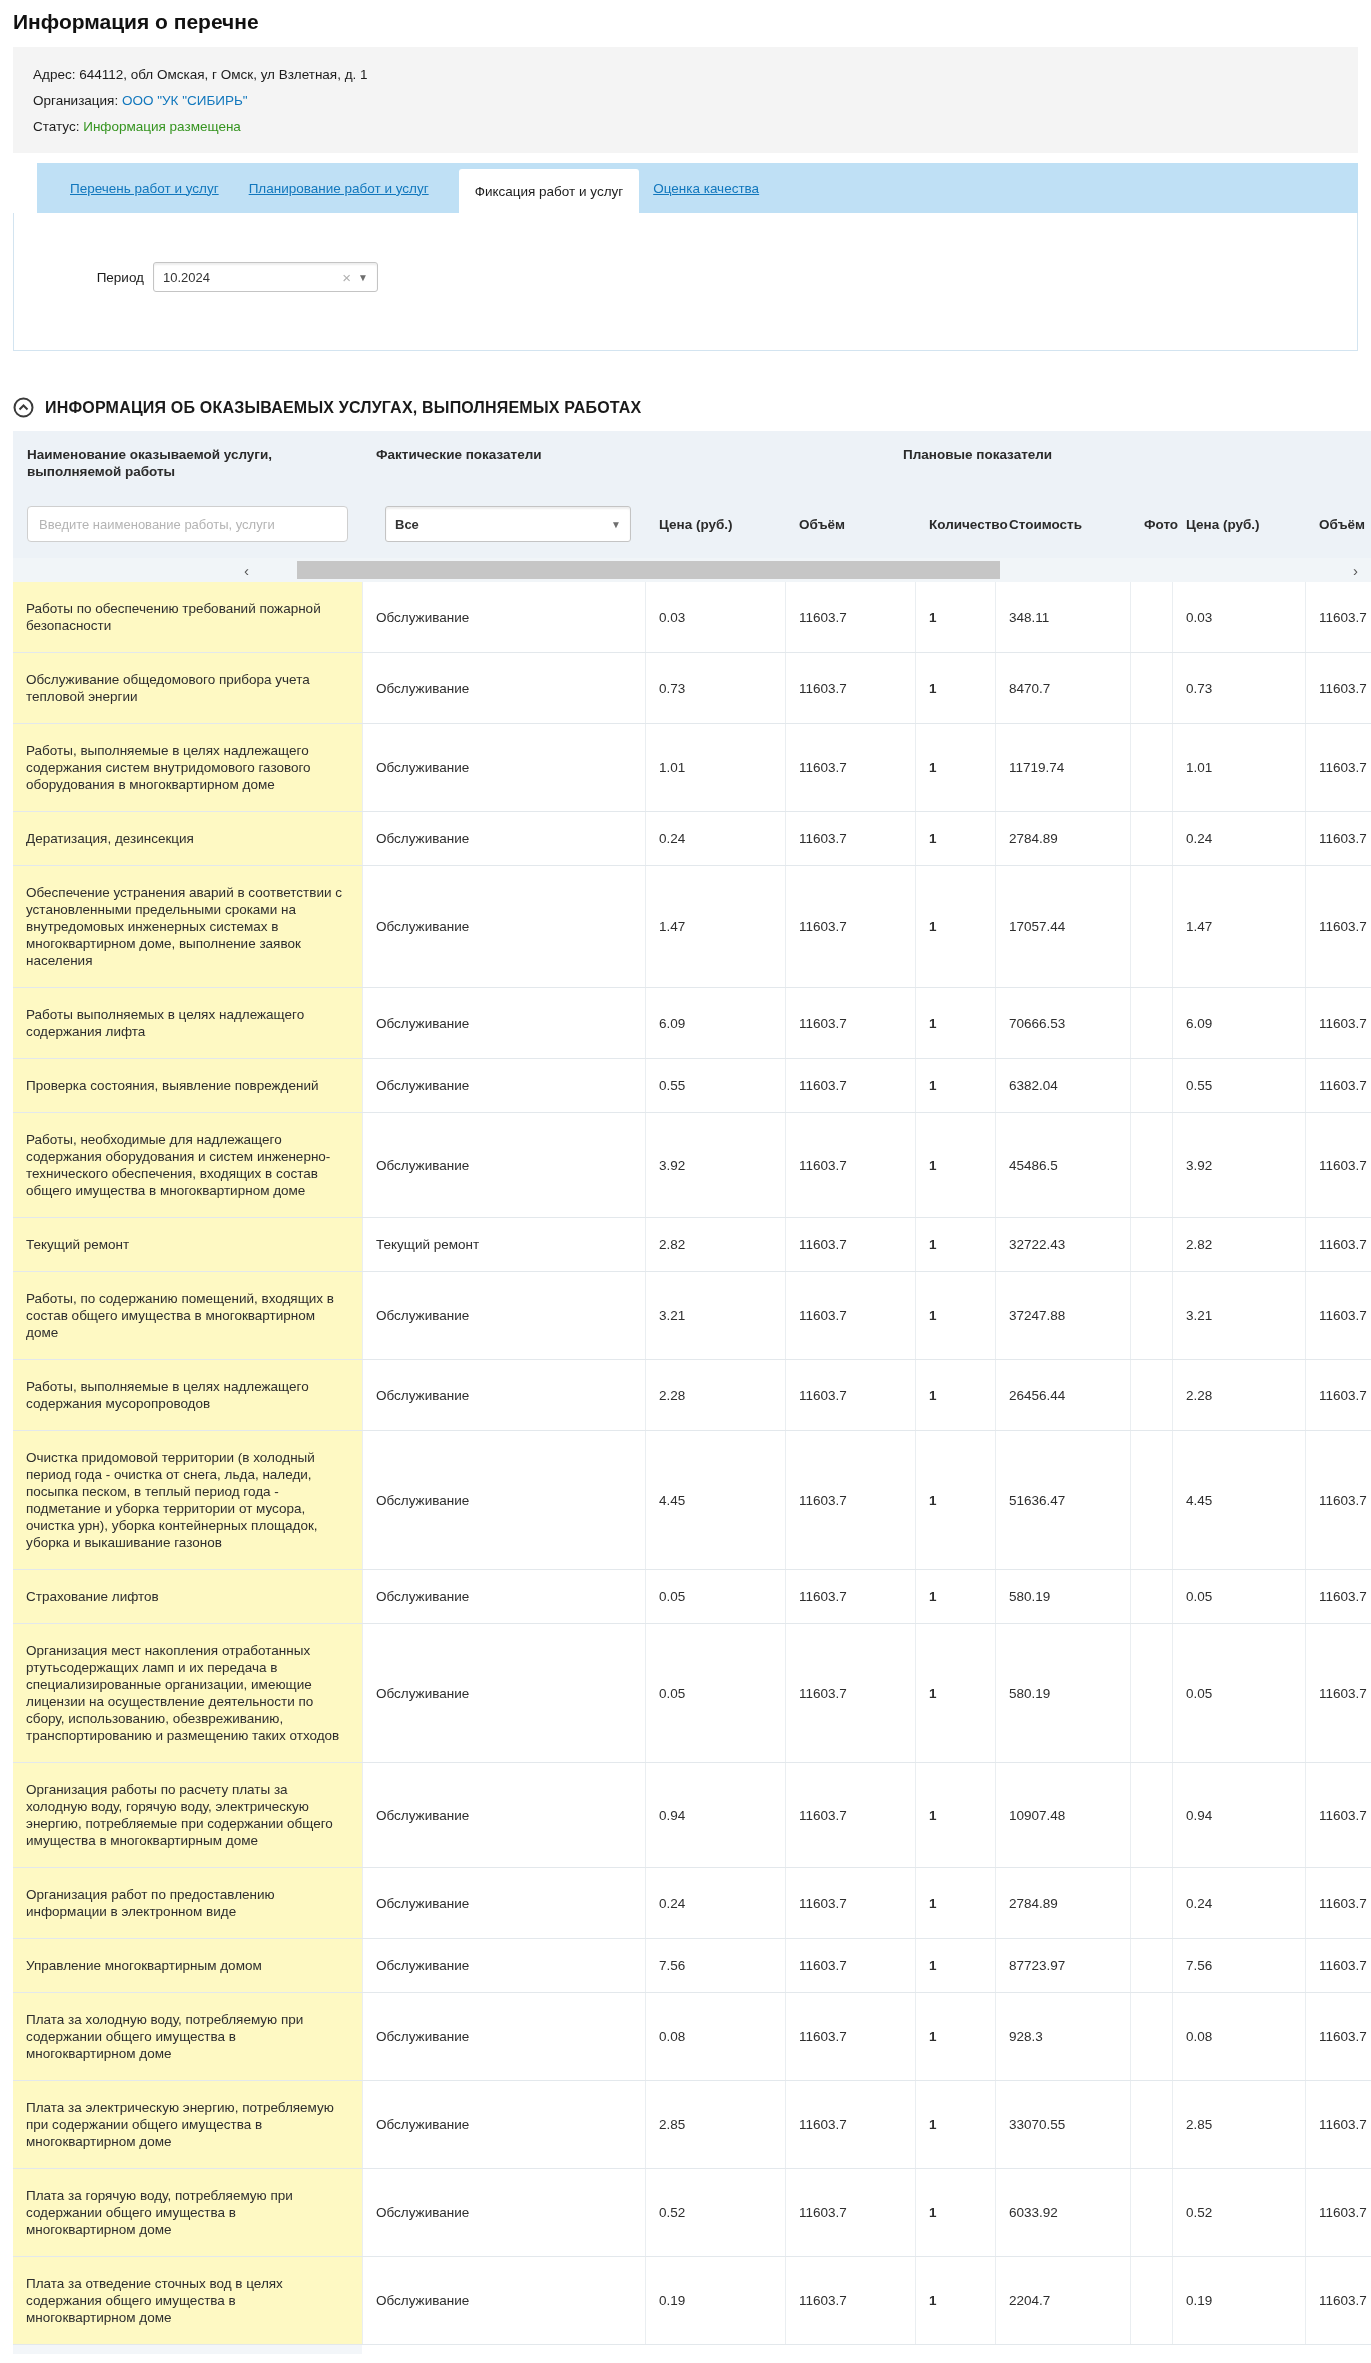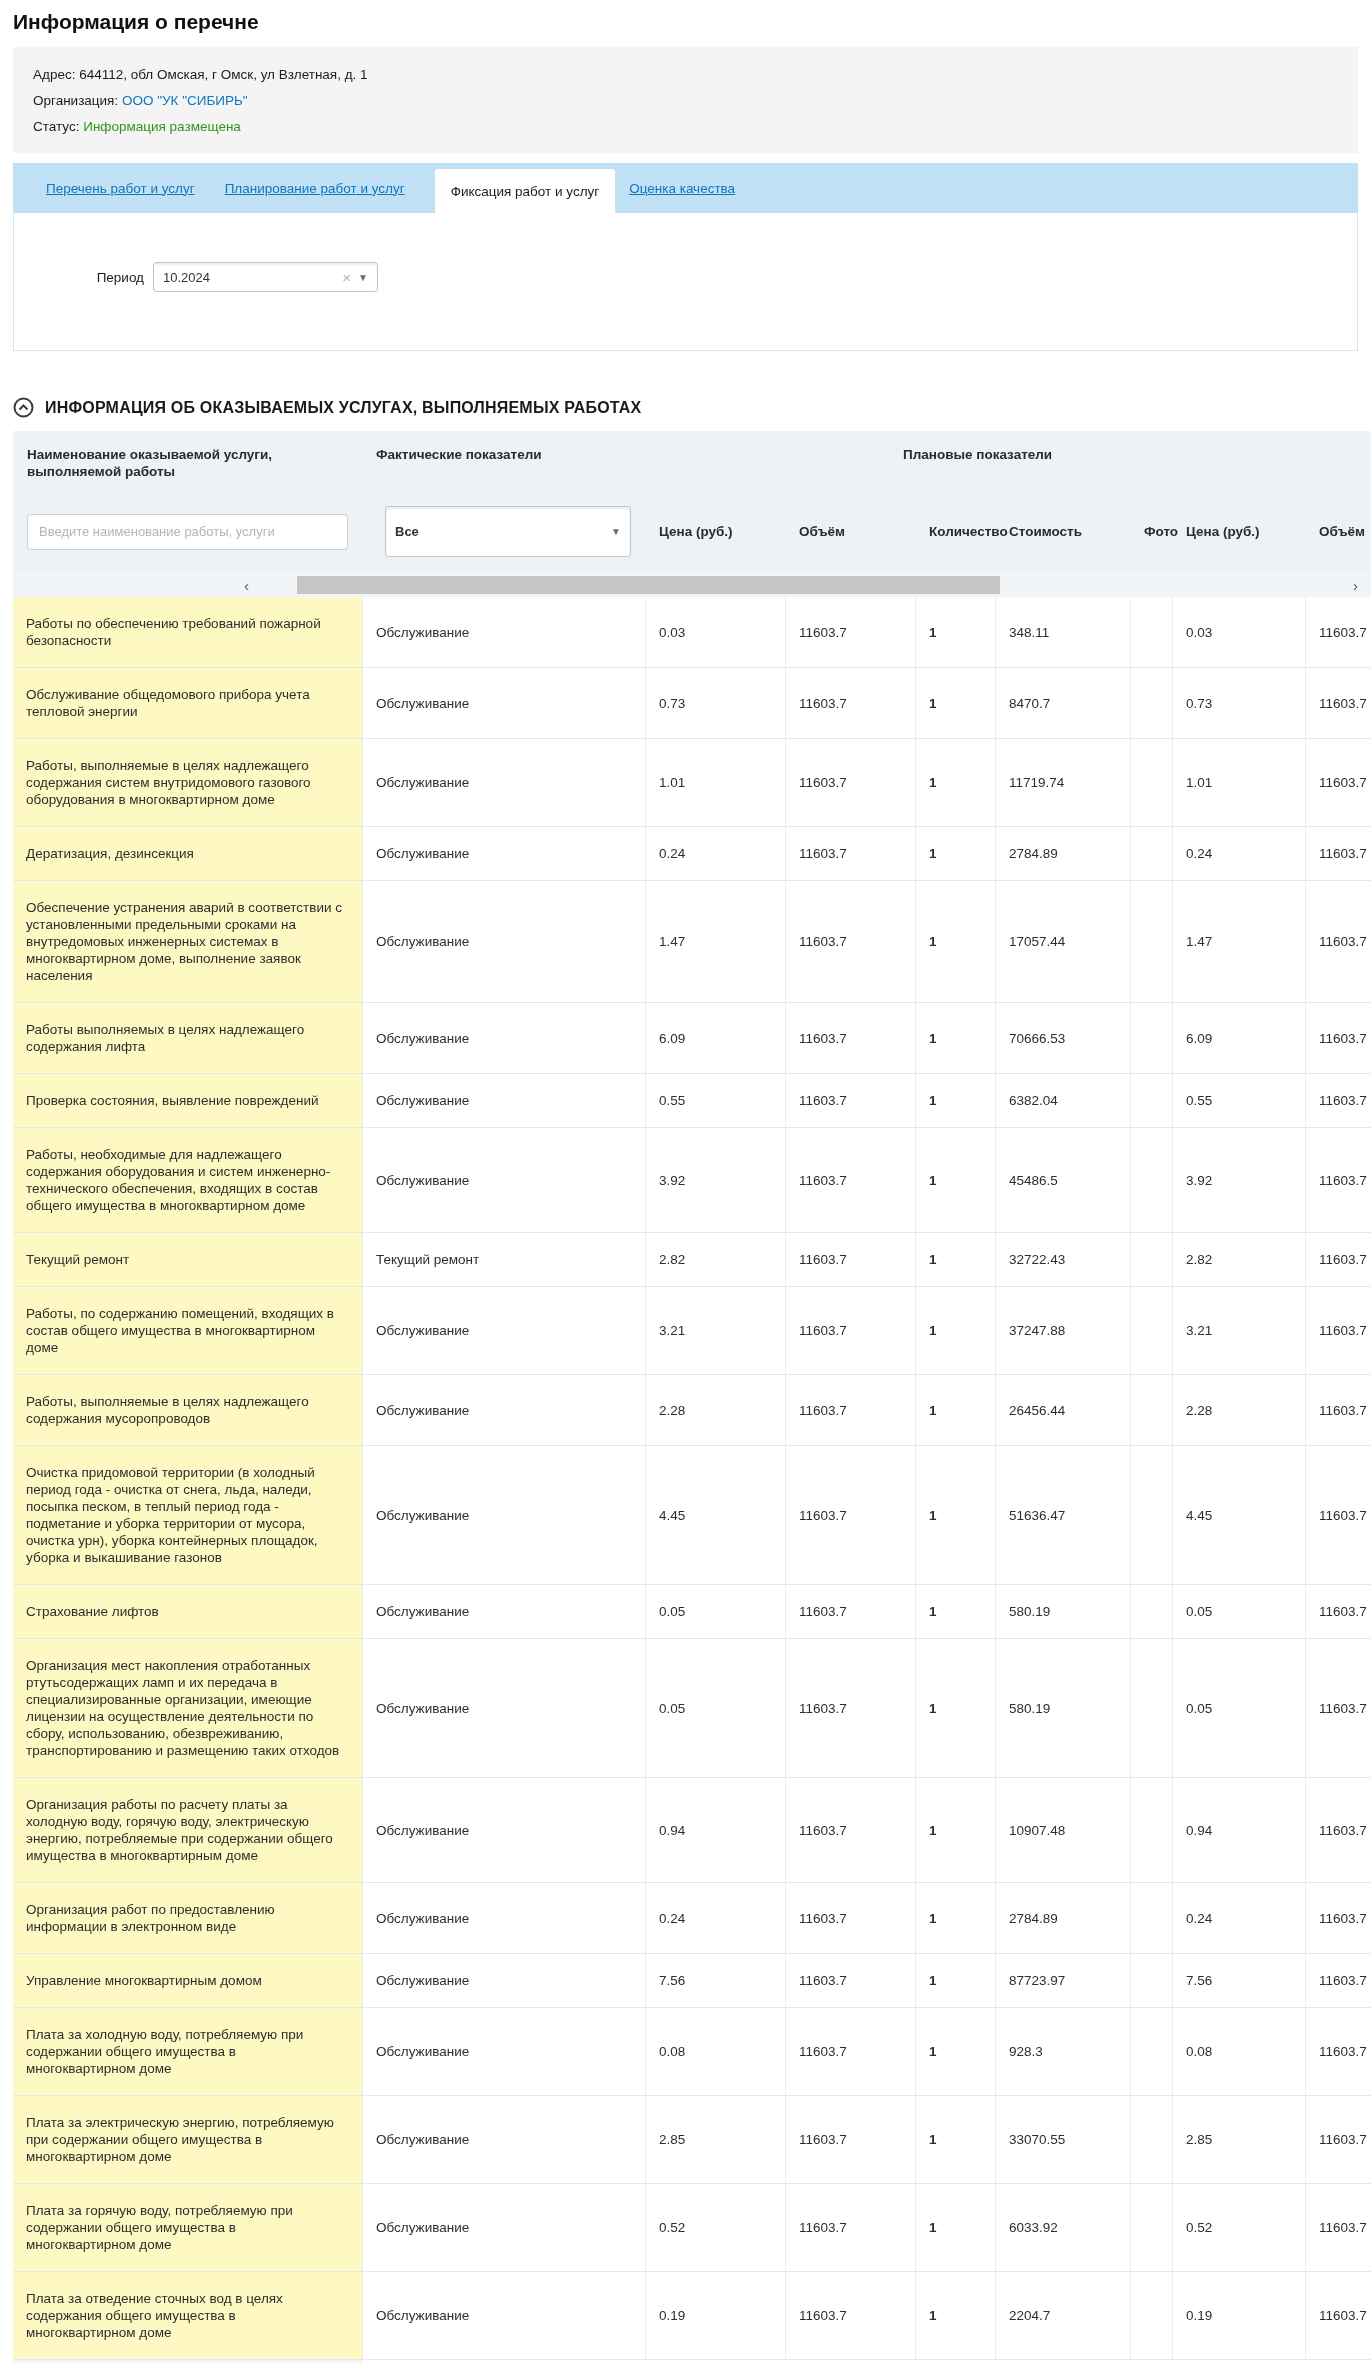--- a/index.html
+++ b/index.html
@@ -9,21 +9,21 @@
     -webkit-font-smoothing:antialiased;
   }
   .container{padding:0 13px;}
   
   .page-title{font-size:21px;font-weight:700;color:#111;margin:10px 0 13px;}
   .info-panel{background:#f4f4f4;padding:15px 20px 13px;font-size:13.5px;line-height:26px;color:#1c1c1c;}
   .info-line .lbl{color:#1c1c1c;}
   .link{color:#1177bd;cursor:pointer;}
   .status-ok{color:#35941f;}
   
-  .tabbar{margin-top:10px;background:#bfe0f5;height:50px;display:flex;align-items:flex-end;padding-left:33px;}
+  .tabbar{margin-top:10px;background:#bfe0f5;height:50px;display:flex;align-items:flex-end;padding-left:33px;margin-left:24px;}
   .tab{color:#1177bd;text-decoration:underline;font-size:13.5px;margin-right:30px;cursor:pointer;
        display:flex;align-items:center;height:50px;}
   .tab.active{background:#fff;color:#1c1c1c;text-decoration:none;height:44px;padding:0 16px;
        border-radius:3px 3px 0 0;margin-right:14px;text-align:right;}
   .tab-panel{border:1px solid #d3e4f0;border-top:none;background:#fff;height:138px;box-sizing:border-box;}
   .period-row{display:flex;align-items:center;padding-top:49px;}
   .period-label{width:130px;text-align:right;font-size:13.5px;color:#1c1c1c;}
   .select-box{margin-left:9px;width:225px;height:30px;border:1px solid #c4c4c4;border-radius:3px;background:#fff;
       display:flex;align-items:center;padding:0 9px;box-sizing:border-box;box-shadow:inset 0 2px 2px rgba(0,0,0,.07);
       font-size:13px;color:#333;cursor:pointer;}
@@ -40,21 +40,21 @@
   .hdr{background:#edf2f7;}
   .hc{box-sizing:border-box;padding:15px 14px 14px 14px;font-size:13.5px;font-weight:700;color:#2b2b2b;line-height:17px;}
   .c-name{width:349px;}  .c-type{width:283px;}
   .c-fact{width:527px;}  .c-plan{width:268px;}
   .c1{width:140px;} .c2{width:130px;} .c3{width:80px;} .c4{width:135px;} .c5{width:42px;} .c6{width:133px;} .c7{width:135px;}
   .sub{align-items:center;padding-bottom:16px;}
   .sub .hc{padding-top:12px;padding-bottom:0;display:flex;align-items:center;}
   .filter-input{width:323px;height:36px;box-sizing:border-box;border:1px solid #cfcfcf;border-radius:4px;
       padding:0 11px;font-size:13px;color:#333;font-family:"Liberation Sans",sans-serif;background:#fff;}
   .filter-input::placeholder{color:#b4b4b4;}
-  .type-select{width:262px;height:51px;}
+  .type-select{width:262px;height:36px;}
   
   .hscroll{position:relative;height:24px;background:#f1f5f8;width:1358px;}
   .sb-arrow{position:absolute;top:0;height:24px;display:flex;align-items:center;color:#555;font-size:15px;cursor:pointer;}
   .sb-left{left:231px;} .sb-right{left:1340px;}
   .sb-thumb{position:absolute;top:3px;left:284px;width:703px;height:18px;background:#c6c6c6;cursor:grab;}
   
   .trow{display:flex;width:1427px;border-bottom:1px solid #e3e8ec;align-items:stretch;background:#fff;}
   .td{box-sizing:border-box;padding:18px 6px 18px 13px;font-size:13.5px;line-height:17px;color:#2e2e2e;
       display:flex;align-items:center;}
   .td.name{background:#fef9c3;padding-right:18px;}

